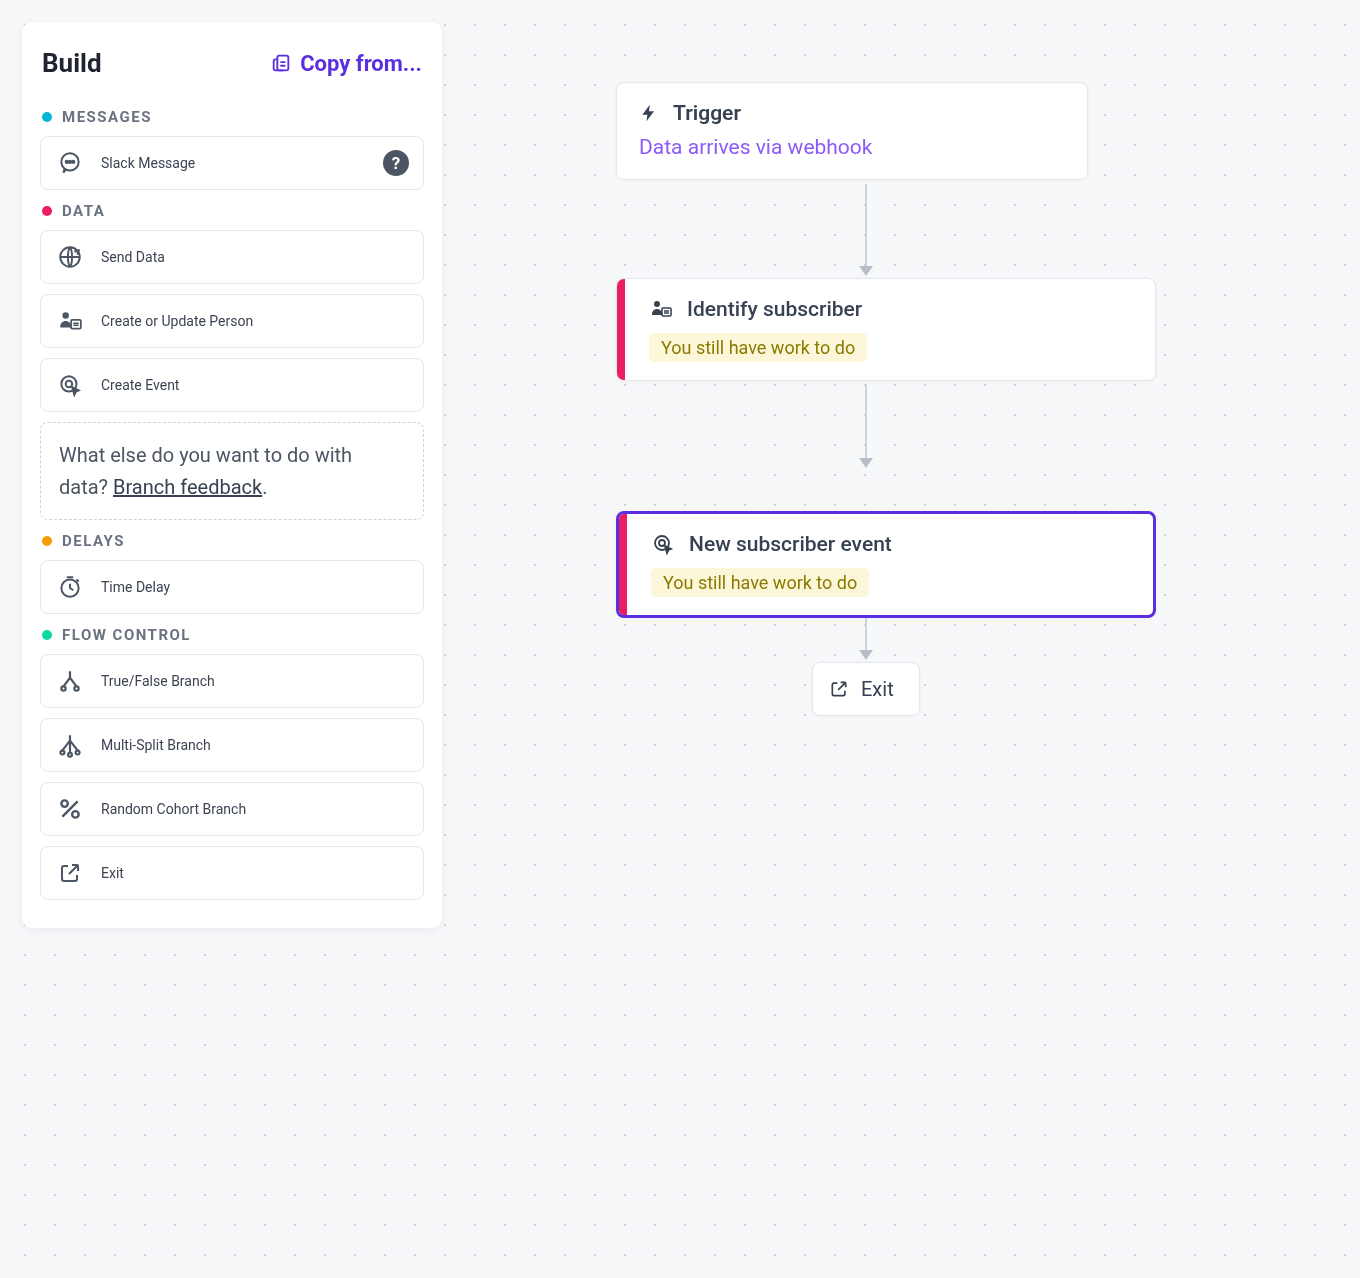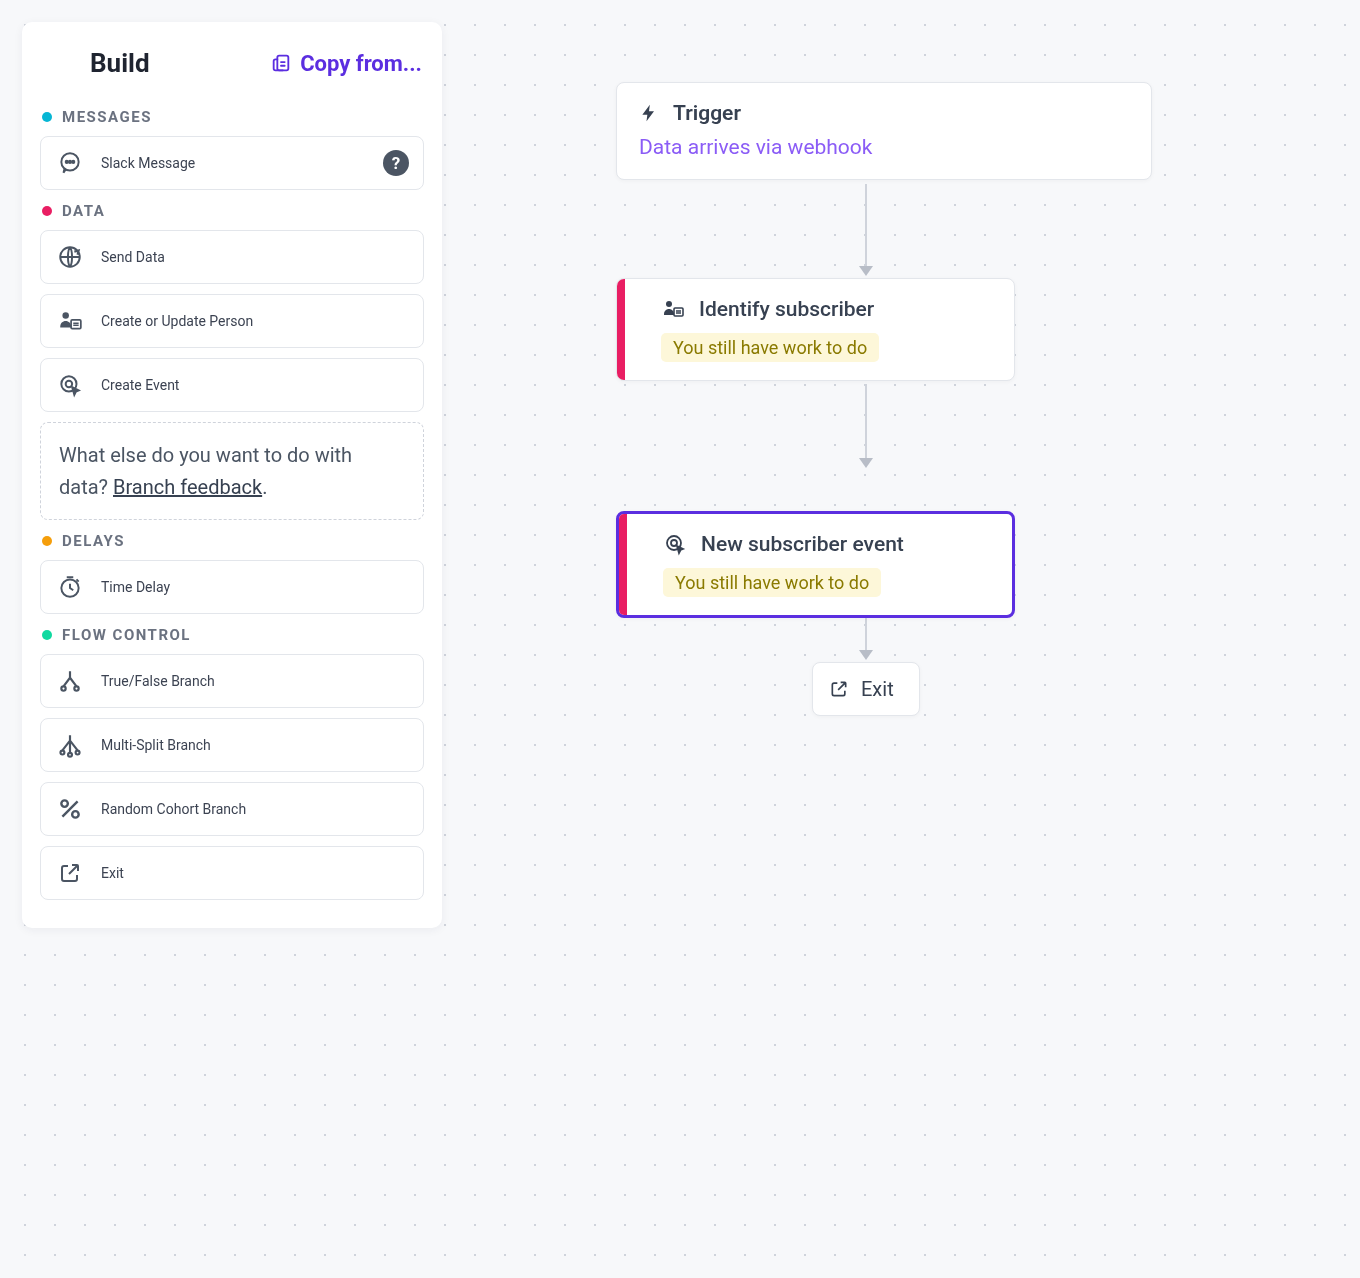--- a/index.html
+++ b/index.html
@@ -28,21 +28,20 @@
     background: #fff;
     border-radius: 10px;
     box-shadow: 0 2px 10px rgba(30,30,60,.06);
     padding: 26px 18px 18px 18px;
   }
   .sidebar-header {
     display: flex;
     align-items: center;
     justify-content: space-between;
     padding: 0 2px 18px 2px;
-    margin-left: 48px;
   }
   .sidebar-title {
     font-size: 26px;
     font-weight: 700;
     color: #1f2430;
   }
   .copy-from {
     color: #5b2ee0;
     font-weight: 700;
     font-size: 22px;
@@ -112,34 +111,33 @@
 
   
   .node {
     position: absolute;
     background: #fff;
     border: 1px solid #e3e6eb;
     border-radius: 8px;
     box-shadow: 0 1px 4px rgba(0,0,0,.04);
   }
   .node-trigger {
-    left: 616px; top: 82px; width: 536px;
+    left: 616px; top: 82px; width: 472px;
     padding: 18px 22px 20px 22px;
   }
   .trigger-head {
     display: flex; align-items: center; gap: 14px; color: #374151;
     font-size: 21px; font-weight: 600; margin-bottom: 10px;
   }
   .trigger-sub { color: #8b5cf6; font-size: 21px; }
 
   .node-step {
-    left: 616px; width: 399px;
+    left: 616px; width: 540px;
     border-radius: 8px;
     overflow: hidden;
-    padding-left: 12px;
   }
   .node-step .accent {
     position: absolute; left: 0; top: 0; bottom: 0; width: 8px;
     background: #e91e63;
   }
   .node-step-inner {
     padding: 18px 22px 18px 32px;
   }
   .step-head {
     display: flex; align-items: center; gap: 14px;

